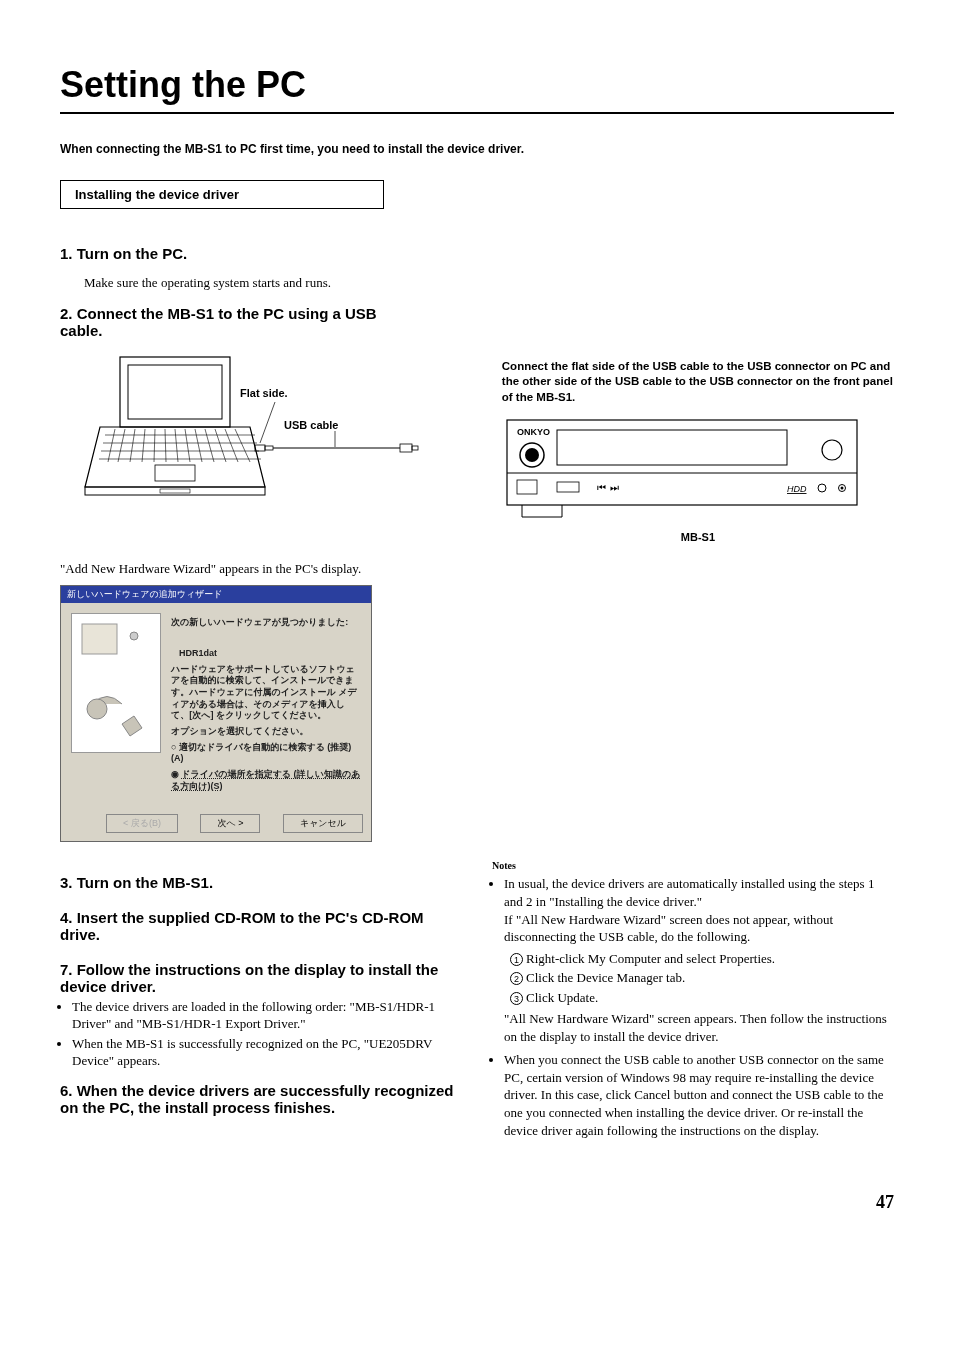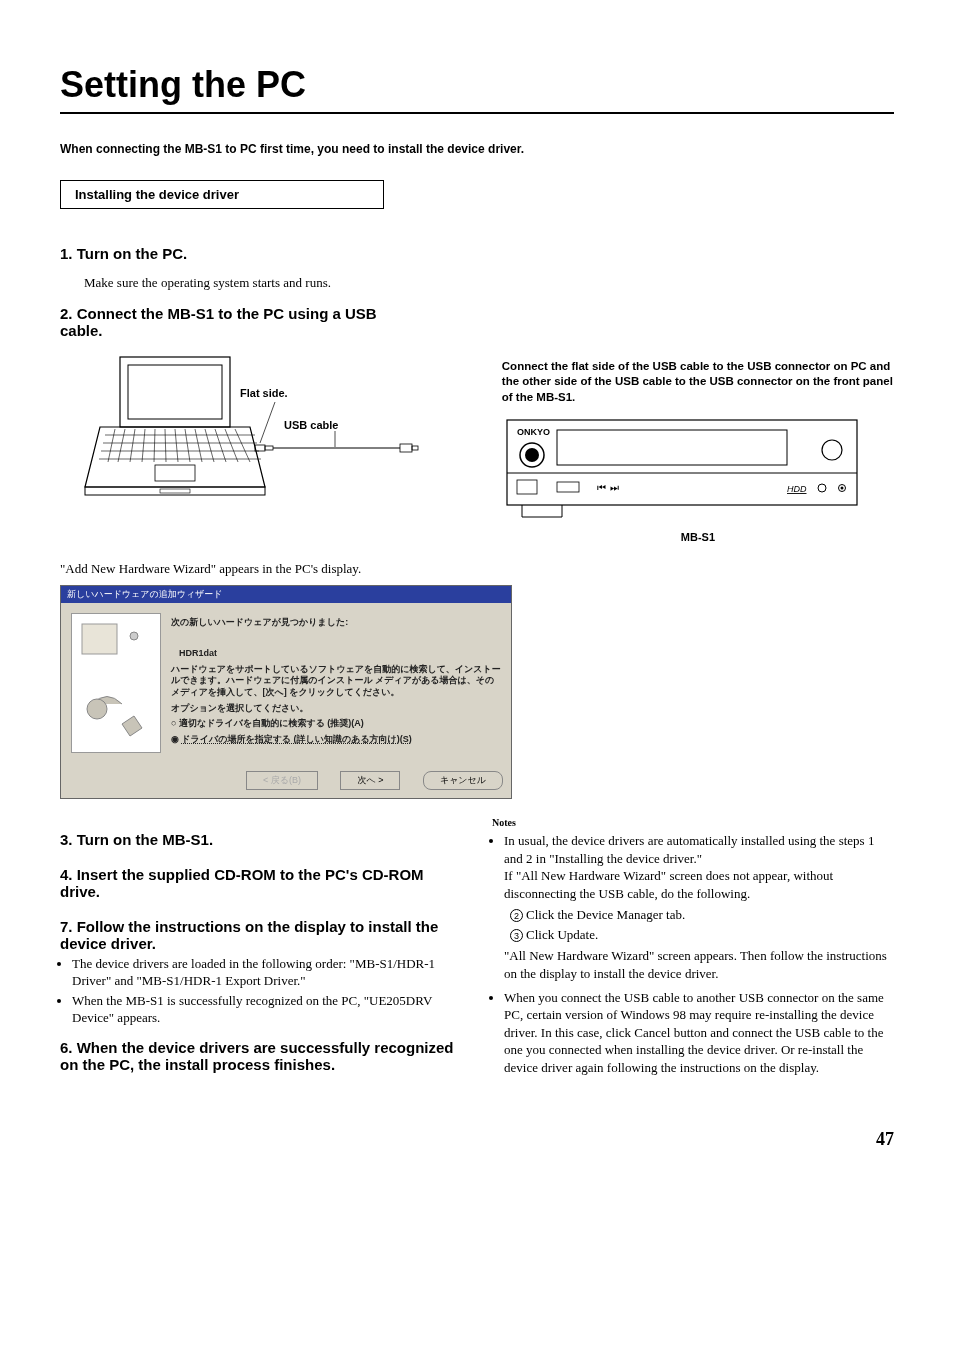--- a/index.html
+++ b/index.html
@@ -66,21 +66,21 @@
   .right-bold-note {
     font-weight: bold;
     font-size: 11.5px;
     line-height: 1.35;
     margin-bottom: 10px;
   }
   svg { display: block; }
 
   .wizard-window {
     border: 1px solid #666;
-    width: 452px;
+    width: 312px;
     margin-top: 6px;
     margin-bottom: 18px;
     font-size: 9px;
     font-family: "MS UI Gothic", Meiryo, sans-serif;
   }
   .wizard-title {
     background: #2a3f9e;
     color: #fff;
     padding: 2px 6px;
     font-size: 9px;
@@ -289,21 +289,21 @@
       <p style="margin-left:8px;margin-top:19px;">HDR1dat</p>
       <p>ハードウェアをサポートしているソフトウェアを自動的に検索して、インストールできます。ハードウェアに付属のインストール メディアがある場合は、そのメディアを挿入して、[次へ] をクリックしてください。</p>
       <p>オプションを選択してください。</p>
       <p>○ <span>適切なドライバを自動的に検索する (推奨)(A)</span></p>
       <p>◉ <span class="dotted">ドライバの場所を指定する (詳しい知識のある方向け)(S)</span></p>
     </div>
   </div>
   <div class="wizard-footer">
     <span class="btn" style="color:#aaa;">&lt; 戻る(B)</span>
     <span class="btn" style="color:#000;">次へ &gt;</span>
-    <span class="btn" style="color:#000;border-radius:8px;">キャンセル</span>
+    <span class="btn" style="color:#000;">キャンセル</span>
   </div>
 </div>
 
 <div class="two-col">
   <div class="left-col">
     <div class="step-heading">3. Turn on the MB-S1.</div>
 
     <div class="step-heading" style="margin-top:18px;">4. Insert the supplied CD-ROM to the PC's CD-ROM drive.</div>
 
     <div class="step-heading" style="margin-top:18px;">7. Follow the instructions on the display to install the device driver.</div>
@@ -315,20 +315,21 @@
     <div class="step-heading" style="margin-top:10px;">6. When the device drivers are successfully recognized on the PC, the install process finishes.</div>
   </div>
 
   <div class="right-col">
     <div class="notes-heading">Notes</div>
     <ul class="notes-list">
       <li>
         <span>In usual, the device drivers are automatically installed using the steps 1 and 2 in "Installing the device driver."</span><br>
         <span>If "All New Hardware Wizard" screen does not appear, without disconnecting the USB cable, do the following.</span>
         <ul class="notes-sub">
+          <li><span class="circ">1</span><span>Right-click My Computer and select Properties.</span></li>
           <li><span class="circ">2</span><span>Click the Device Manager tab.</span></li>
           <li><span class="circ">3</span><span>Click Update.</span></li>
         </ul>
         <span>"All New Hardware Wizard" screen appears. Then follow the instructions on the display to install the device driver.</span>
       </li>
       <li>When you connect the USB cable to another USB connector on the same PC, certain version of Windows 98 may require re-installing the device driver. In this case, click Cancel button and connect the USB cable to the one you connected when installing the device driver. Or re-install the device driver again following the instructions on the display.</li>
     </ul>
   </div>
 </div>
 

